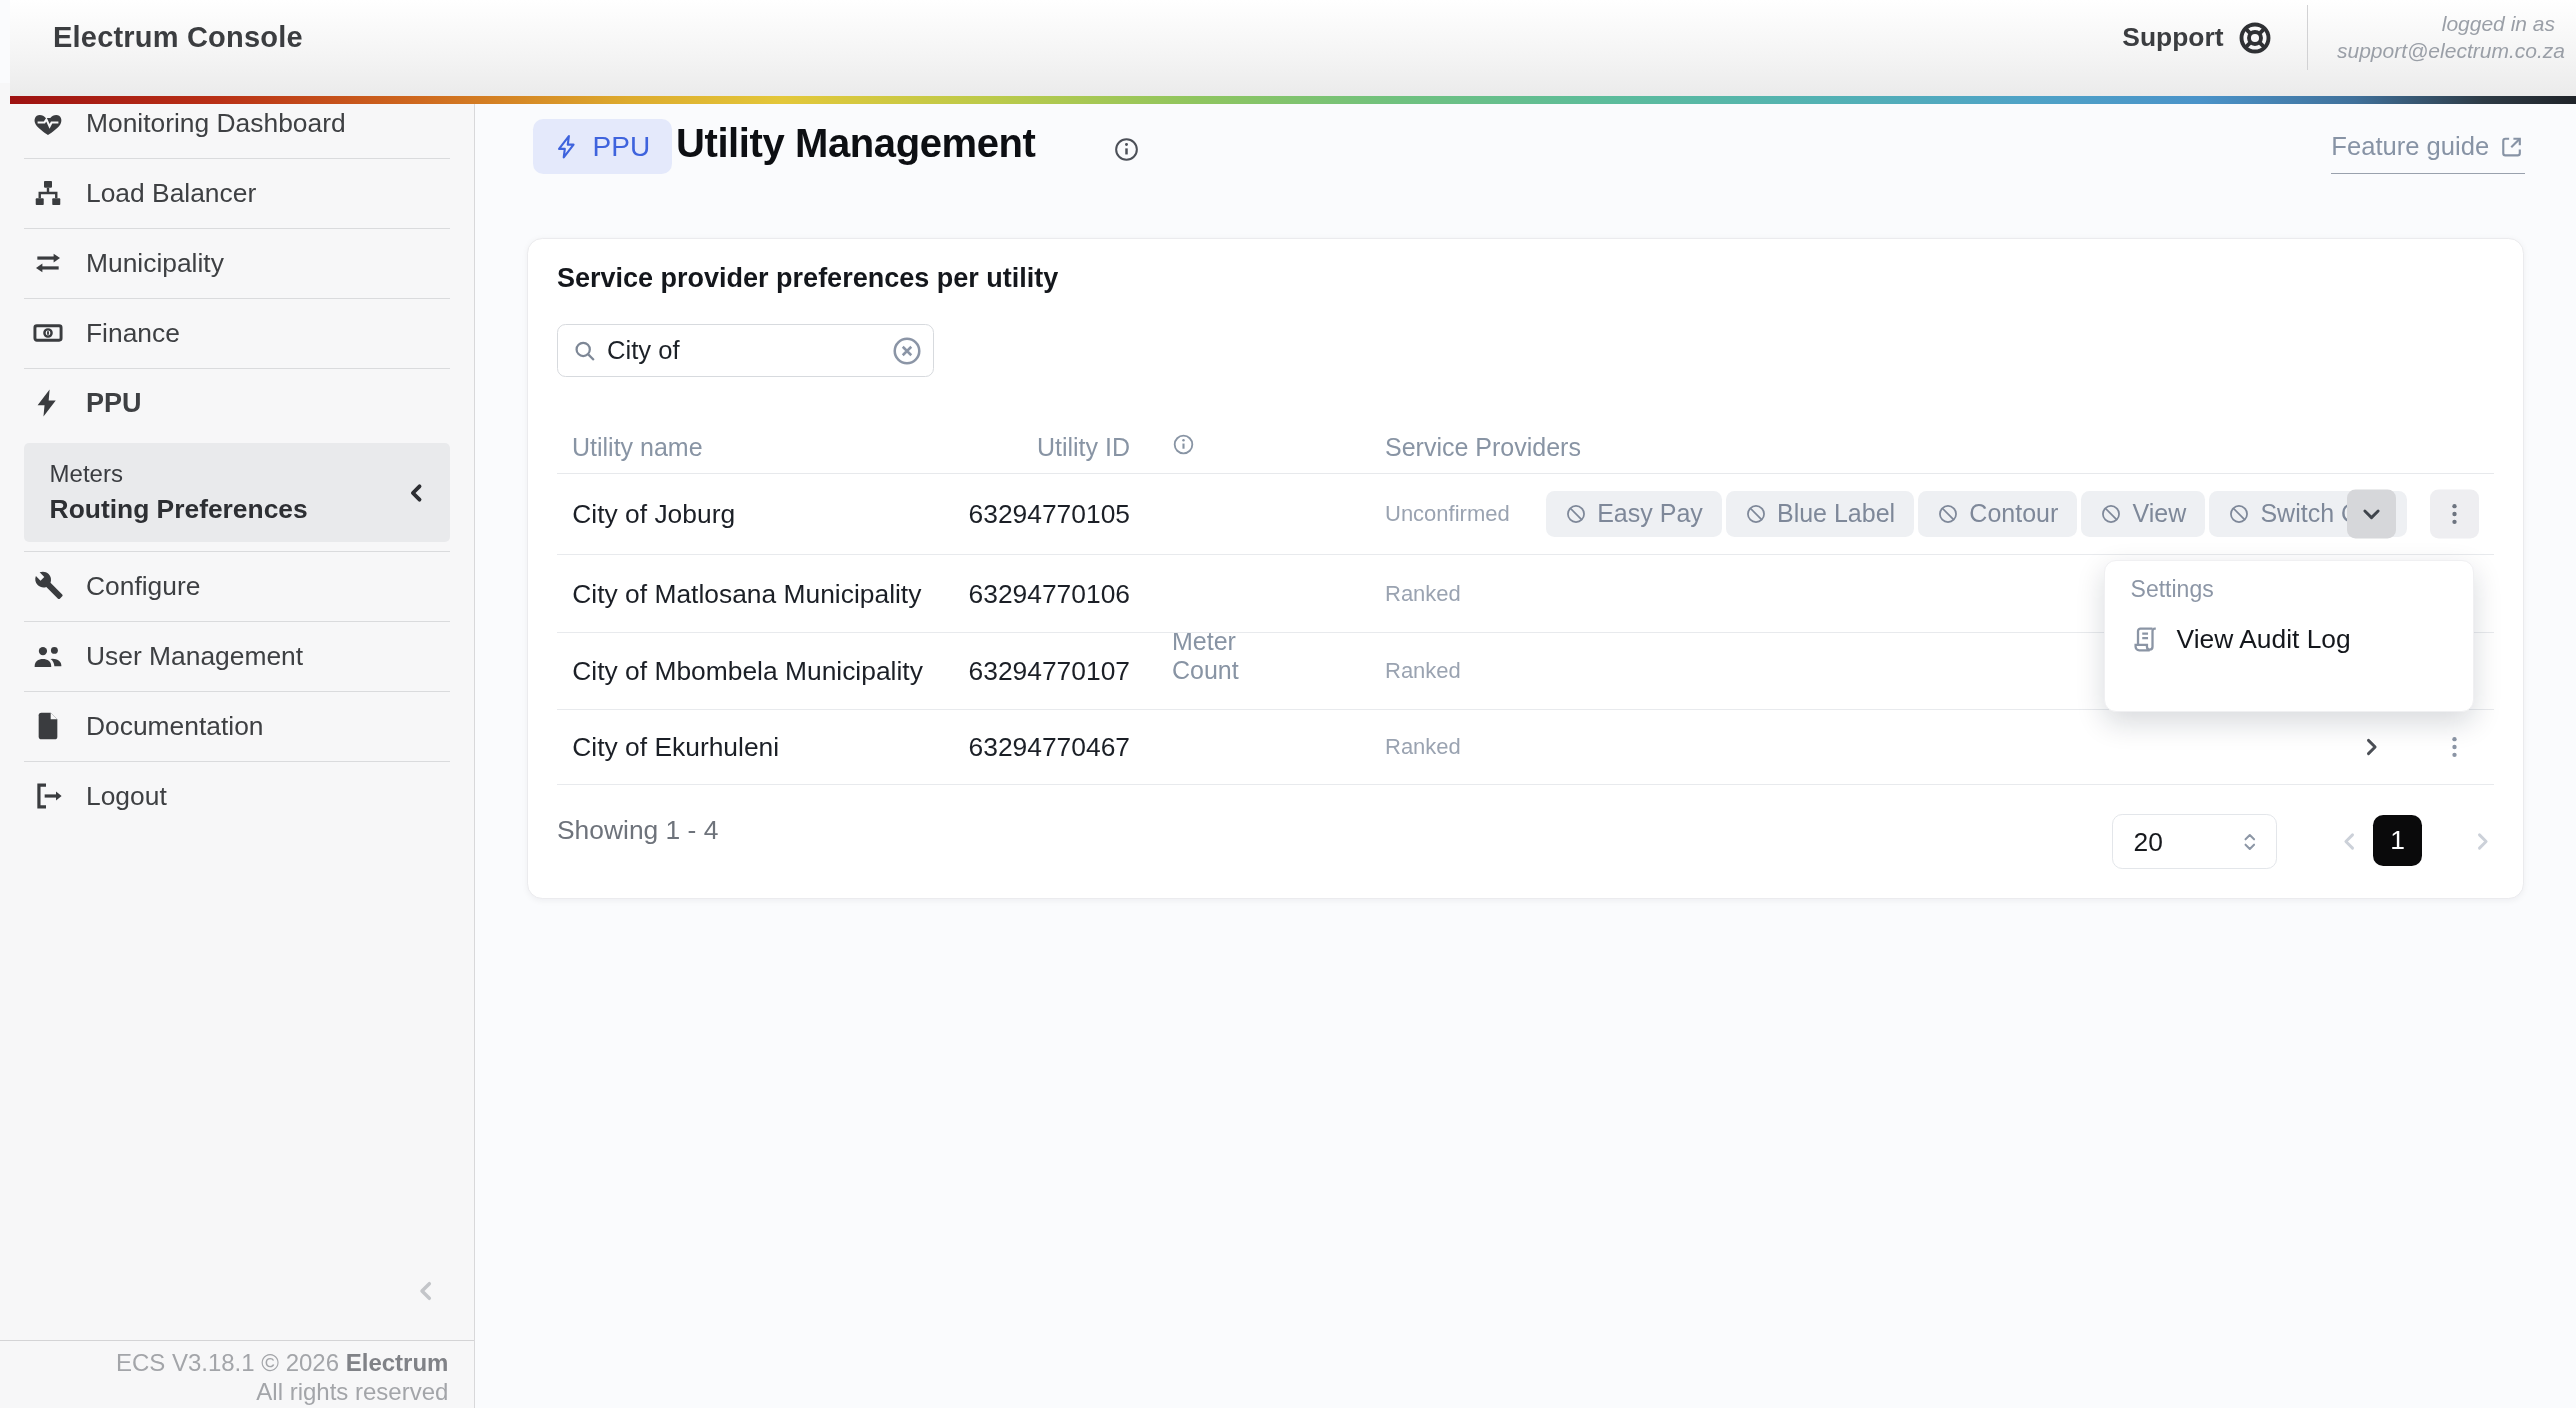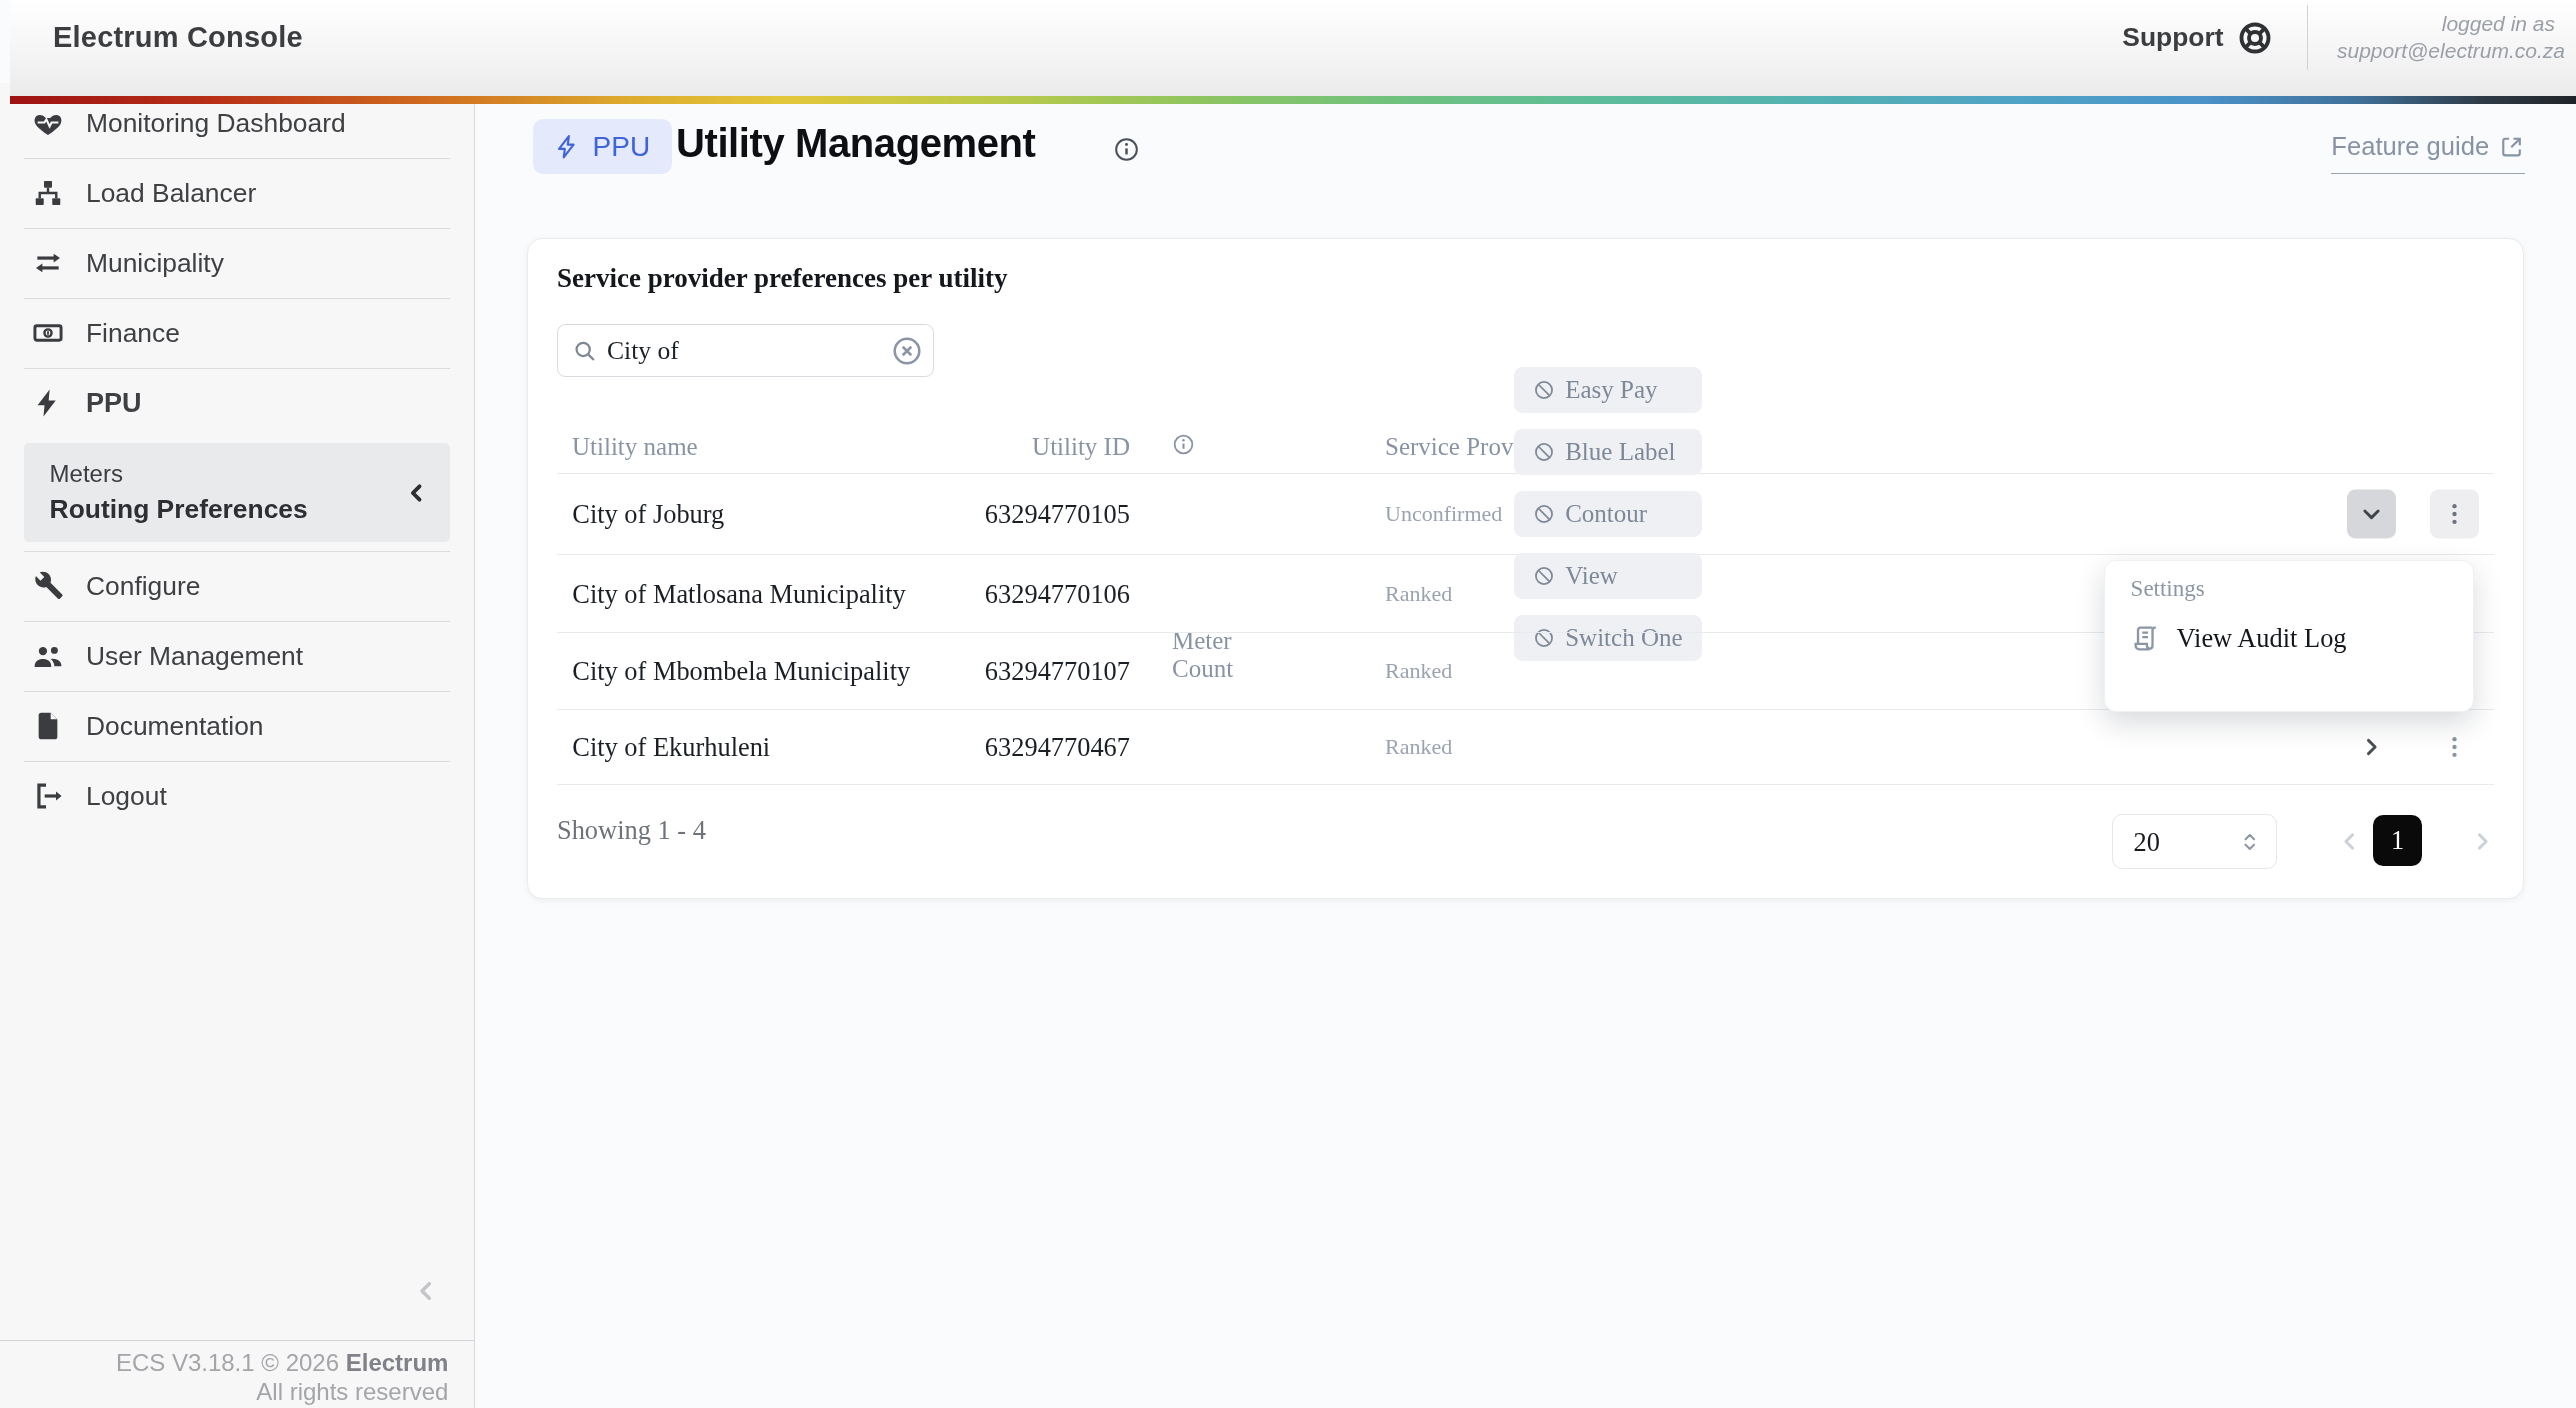--- a/index.html
+++ b/index.html
@@ -46,21 +46,21 @@
     background:#e4e9fb; color:#3e63dd; border-radius:10.2px; font-size:28px; cursor:default; }
   .badge svg { width:25.6px; height:25.6px; }
   .page-title { position:absolute; left:201px; top:38px; font-size:40px; font-weight:700; color:#0d0f13; letter-spacing:-0.4px; }
   .title-info { position:absolute; left:638px; top:53px; width:27px; height:27px; color:#4c5058; cursor:pointer; }
   .feature-guide { position:absolute; right:51px; top:49px; display:flex; align-items:center; gap:10.2px;
     font-size:25.6px; color:#8793a5; padding-bottom:12px; border-bottom:1.7px solid #99a1ad; cursor:pointer; }
   .feature-guide svg { width:25.6px; height:25.6px; }
 
   
   .card { position:absolute; left:52px; top:155px; width:1997px; height:661px; background:#fff;
-    border:0.9px solid #ebebee; border-radius:15.3px; box-shadow:0 1.7px 6.8px rgba(15,23,42,.05);font-family:Liberation Serif, serif; }
+    border:0.9px solid #ebebee; border-radius:15.3px; box-shadow:0 1.7px 6.8px rgba(15,23,42,.05); }
   .card-title { position:absolute; left:29px; top:24px; font-size:27px; font-weight:700; color:#14171c; }
   .search { position:absolute; left:29px; top:85px; width:377px; height:53px; border:1.7px solid #d7dade; border-radius:8.5px; background:#fff; }
   .search .mag { position:absolute; left:13.6px; top:50%; transform:translateY(-50%); width:25.6px; height:25.6px; color:#7d8796; }
   .search input { position:absolute; left:49px; top:0; width:256px; height:100%; border:0; outline:none;
     font-size:25.6px; color:#1c2127; font-family:inherit; background:transparent; }
   .search .clear { position:absolute; right:10.2px; top:50%; transform:translateY(-50%); width:32px; height:32px; color:#8b95a6; cursor:pointer; }
 
   .thead span { position:absolute; top:194px; font-size:25px; color:#8894a4; }
   .th-name { left:44px; }
   .th-id { left:324px; width:278px; text-align:right; }
@@ -71,21 +71,21 @@
 
   .row { position:absolute; left:29px; right:29px; border-bottom:0.9px solid #e8eaed; }
   .row1 { top:234px; height:82px; }
   .row2 { top:316px; height:78px; }
   .row3 { top:394px; height:77px; }
   .row4 { top:471px; height:75px; }
   .vc { position:absolute; top:50%; transform:translateY(-50%); }
   .c-name { left:15.3px; font-size:26.4px; color:#1b1f26; }
   .c-id { left:290px; width:283px; text-align:right; font-size:26.4px; color:#1b1f26; }
   .c-status { left:828px; font-size:22px; color:#9aa3b1; }
-  .chips { left:957px; display:flex; gap:16px;flex-direction:column; }
+  .chips { left:989px; display:flex; gap:4px; }
   .chip { display:flex; align-items:center; gap:10.2px; height:46px; padding:0 19px; background:#eef0f3;
     border-radius:8.5px; font-size:25px; color:#7e8899; white-space:nowrap; }
   .chip svg { width:22px; height:22px; }
   .iconbtn { position:absolute; top:50%; transform:translateY(-50%); width:49px; height:49px; border-radius:8.5px;
     display:flex; align-items:center; justify-content:center; cursor:pointer; }
   .btn-expand { left:1790px; background:#d6d7da; color:#3f444b; }
   .btn-kebab { left:1873px; background:#eeeef1; color:#6d7480; }
   .btn-plain { background:transparent; }
   .btn-expand svg,.btn-kebab svg { width:29px; height:29px; }
   .row4 .btn-expand { color:#4b4f56; }

